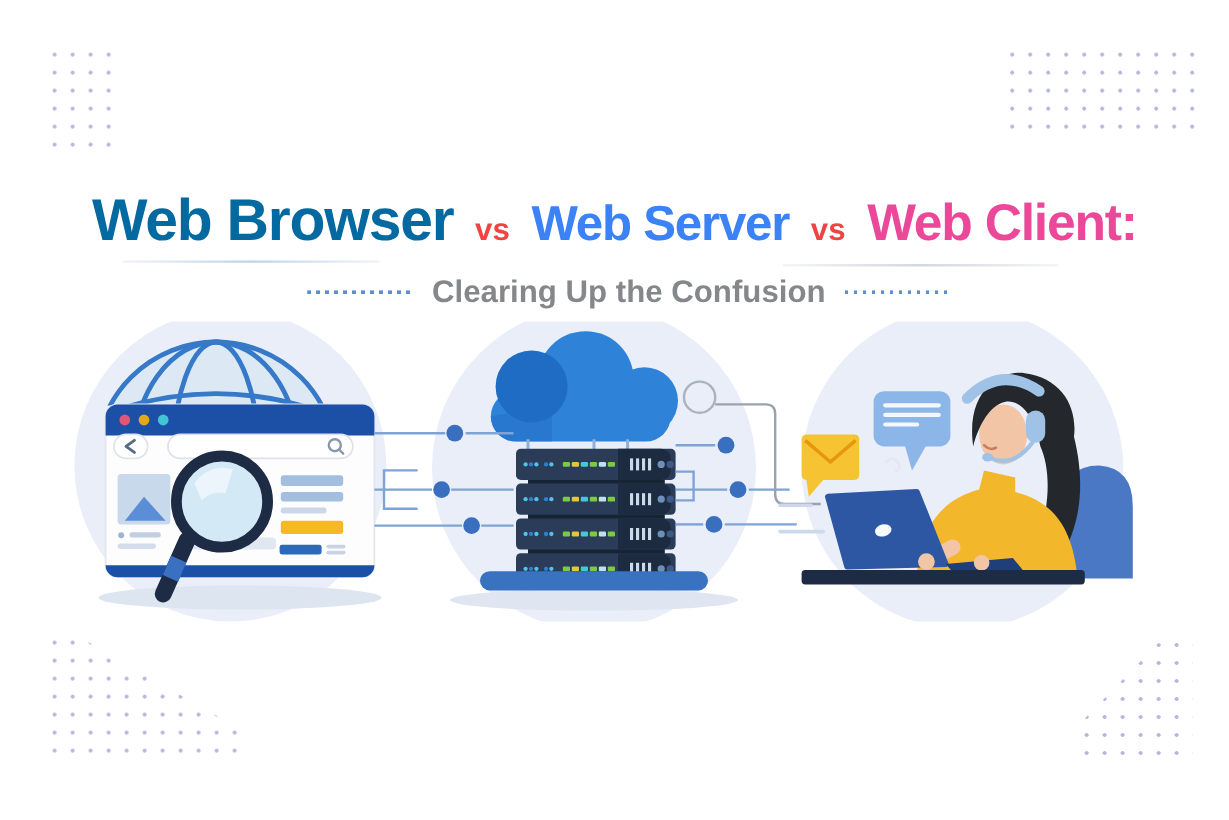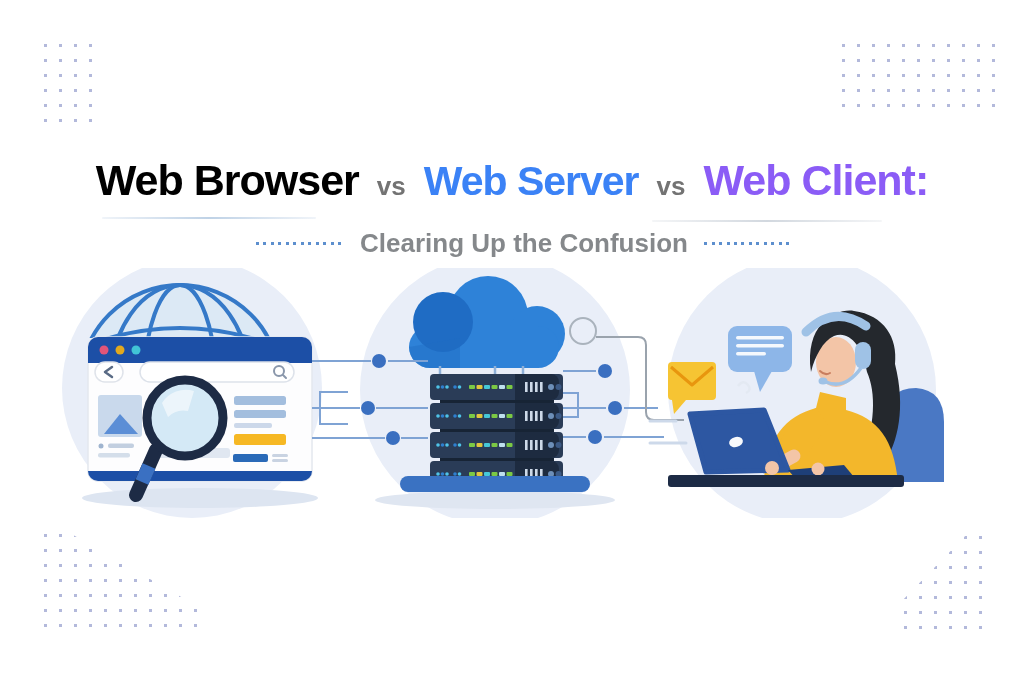--- a/index.html
+++ b/index.html
@@ -18,24 +18,24 @@
   .dots.bl{left:38px;top:528px;width:165px;height:110px;
     clip-path:polygon(0 0,14% 0,100% 74%,100% 100%,0 100%);}
   .dots.br{left:898px;top:530px;width:96px;height:104px;
     clip-path:polygon(76% 0,100% 0,100% 100%,0 100%,0 72%);}
   
   .title-row{
     position:absolute;top:156px;left:0;right:0;
     display:flex;justify-content:center;align-items:baseline;gap:18px;
     font-weight:700;letter-spacing:-1px;white-space:nowrap;
   }
-  .title-row .tp{font-size:43px;color:#000000;}
+  .title-row .tp{font-size:49px;color:#0369a1;}
   .title-row .tp2{font-size:41px;color:#3b82f6;}
-  .title-row .ts{font-size:43px;color:#8b5cf6;}
-  .title-row .tv{font-size:26px;color:#737373;letter-spacing:0;}
+  .title-row .ts{font-size:43px;color:#ec4899;}
+  .title-row .tv{font-size:26px;color:#ef4444;letter-spacing:0;}
   .uline{position:absolute;height:2px;border-radius:1px;}
   .uline.left{top:217px;left:102px;width:214px;
     background:linear-gradient(to right,rgba(180,200,225,.2),#bfd2e6,rgba(180,200,225,.2));}
   .uline.right{top:220px;left:652px;width:230px;
     background:linear-gradient(to right,rgba(200,206,214,.2),#d2d8df,rgba(200,206,214,.2));}
   
   .subtitle-row{
     position:absolute;top:228px;left:0;right:0;
     display:flex;justify-content:center;align-items:center;gap:16px;padding-left:24px;
   }

